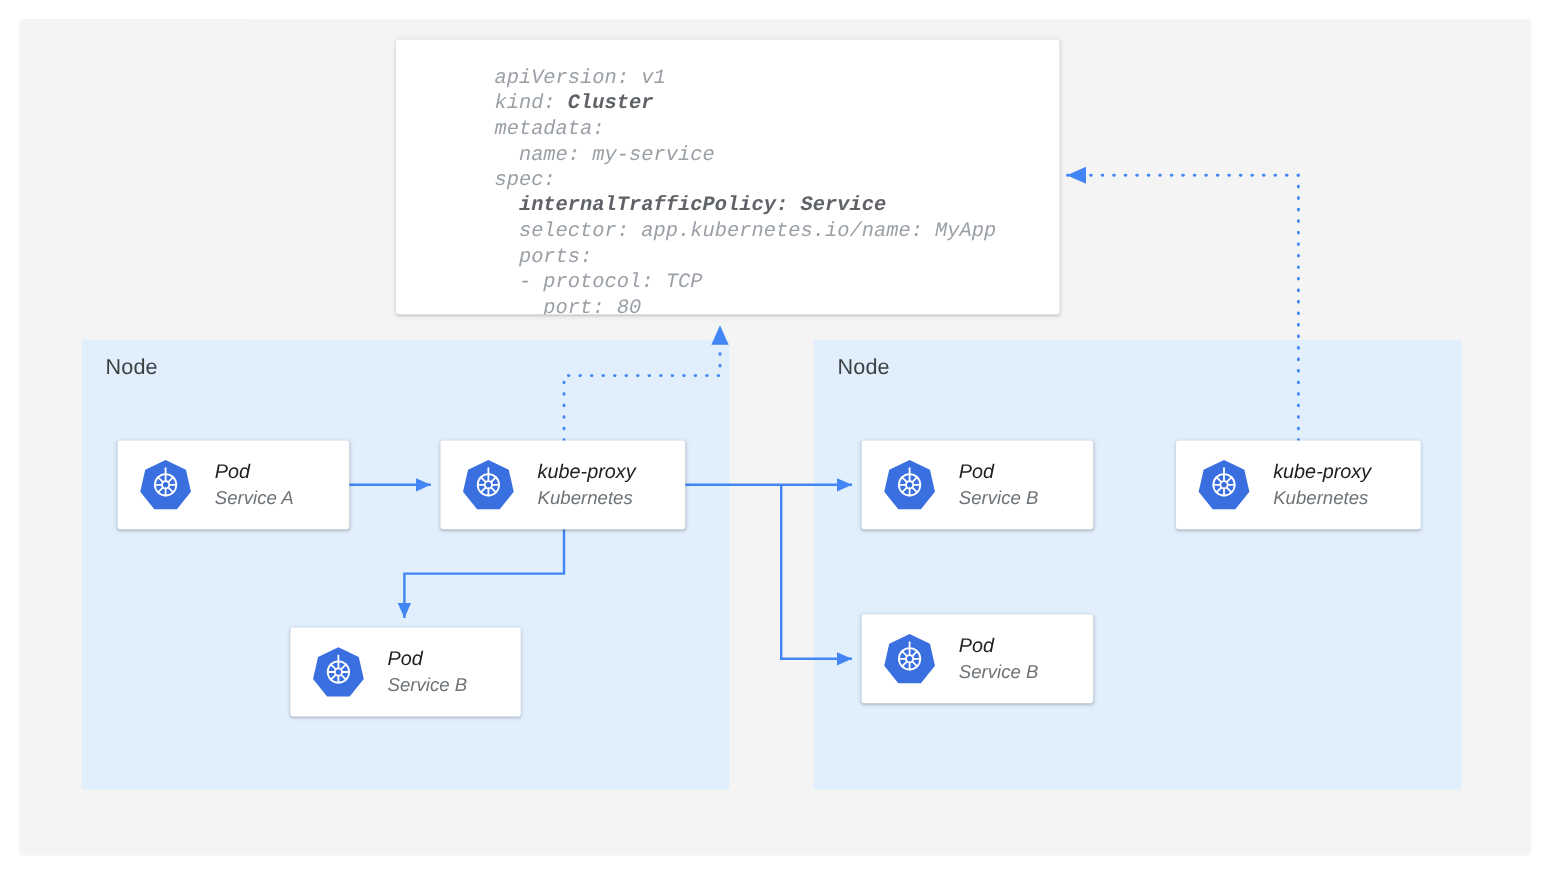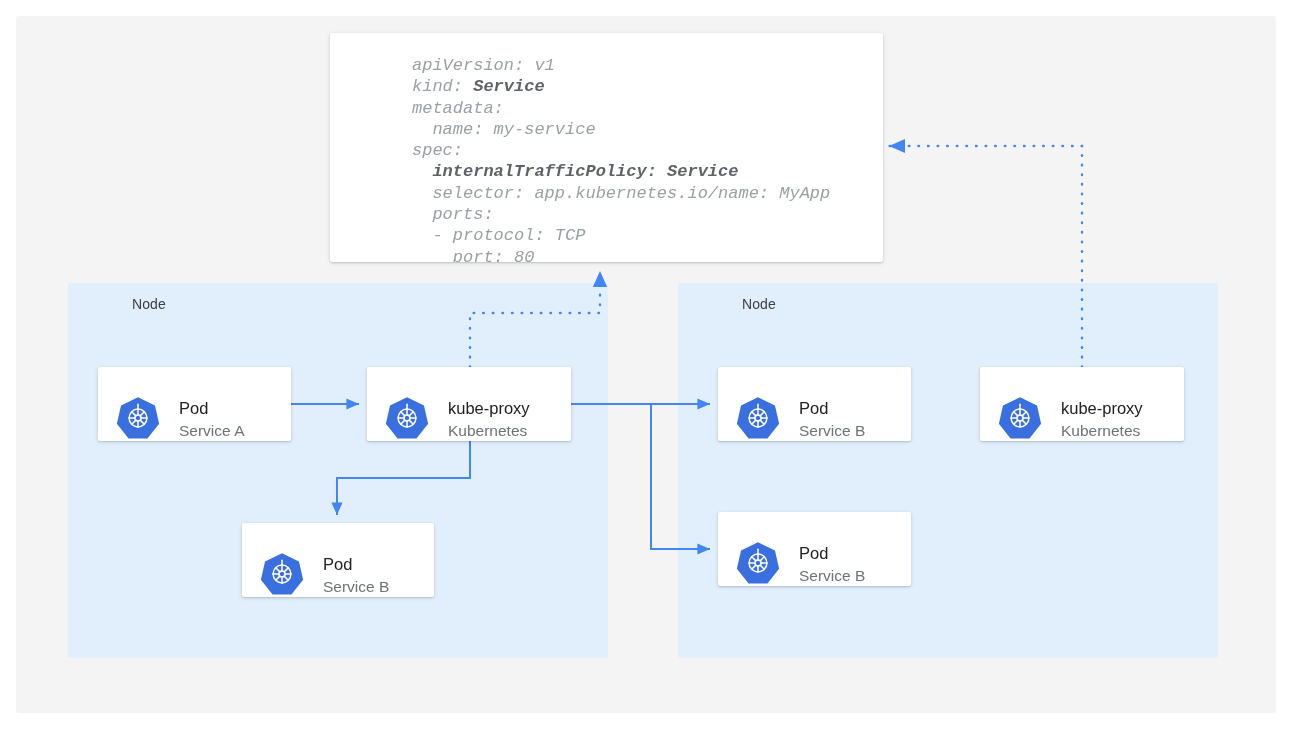--- a/index.html
+++ b/index.html
@@ -47,35 +47,35 @@
     background: #e1effc;
     border-radius: 3px;
   }
   #node-left  { left: 68px;  top: 283px; width: 540px; height: 375px; }
   #node-right { left: 678px; top: 283px; width: 540px; height: 375px; }
 
   .node-label {
     position: absolute;
     left: 20px;
     top: 13px;
-    font-size: 14px;
+    font-size: 18px;
     color: #3c4043;
     letter-spacing: 0.1px;
     white-space: nowrap;
-    margin-left: 44px;
   }
 
   
   .card {
     position: absolute;
     background: #ffffff;
     border-radius: 2px;
     box-shadow: 0 1px 2px rgba(60,64,67,0.22), 0 1px 4px rgba(60,64,67,0.10);
     display: flex;
-    align-items: flex-end;
+    align-items: center;
+    font-style: italic;
   }
   .card-icon {
     width: 46px;
     height: 46px;
     margin-left: 17px;
     flex: 0 0 auto;
   }
   .card-icon svg { display: block; width: 46px; height: 46px; }
   .card-text {
     margin-left: 18px;
@@ -176,21 +176,21 @@
 
       Service manifest (dotted) --&gt;
     <path d="M470,367 L470,313 L600,313 L600,271" fill="none" stroke="#4285f4" stroke-width="2.4" stroke-linecap="round" stroke-dasharray="0.6 9" marker-end="url(#arrow-dot)"></path>
 
       Service manifest (dotted) --&gt;
     <path d="M1082,367 L1082,146 L889,146" fill="none" stroke="#4285f4" stroke-width="2.4" stroke-linecap="round" stroke-dasharray="0.6 9" marker-end="url(#arrow-dot)"></path>
   </svg>
 
   <div id="yaml-panel">
     <pre id="yaml-code">apiVersion: v1
-kind: <span class="b">Service</span>
+kind: <span class="b">Cluster</span>
 metadata:
   name: my-service
 spec:
 <span class="b">  internalTrafficPolicy: Service</span>
   selector: app.kubernetes.io/name: MyApp
   ports:
   - protocol: TCP
     port: 80
     targetPort: 9376</pre>
   </div>

